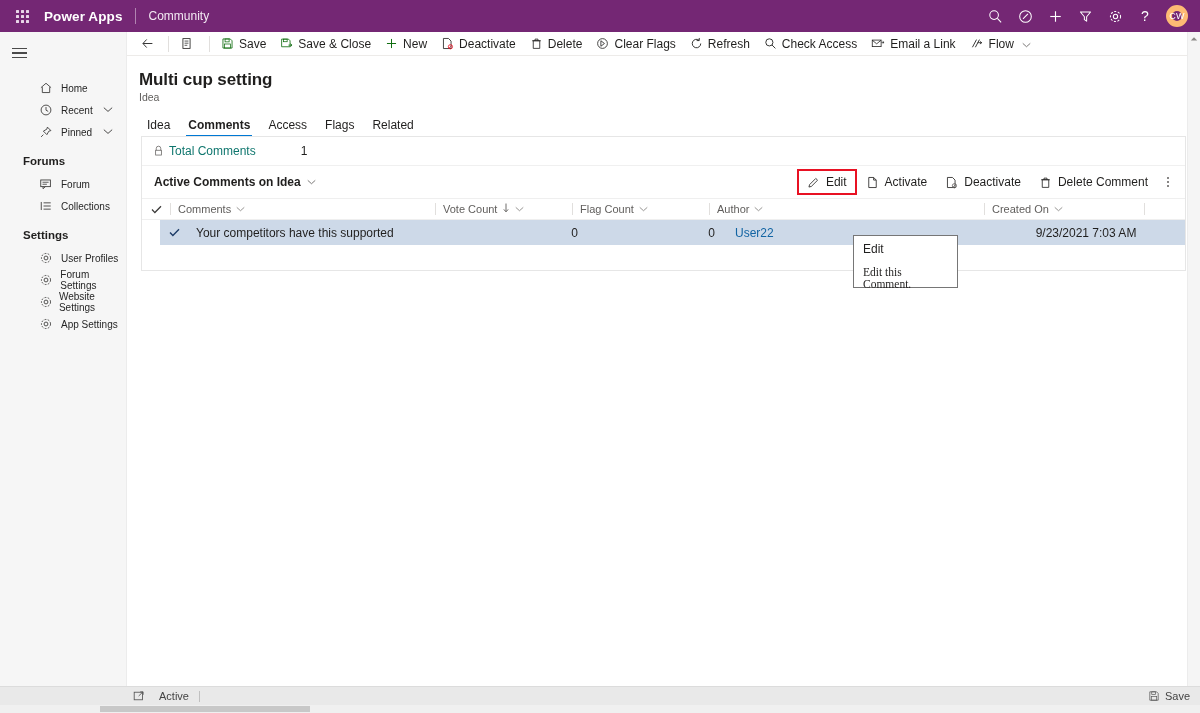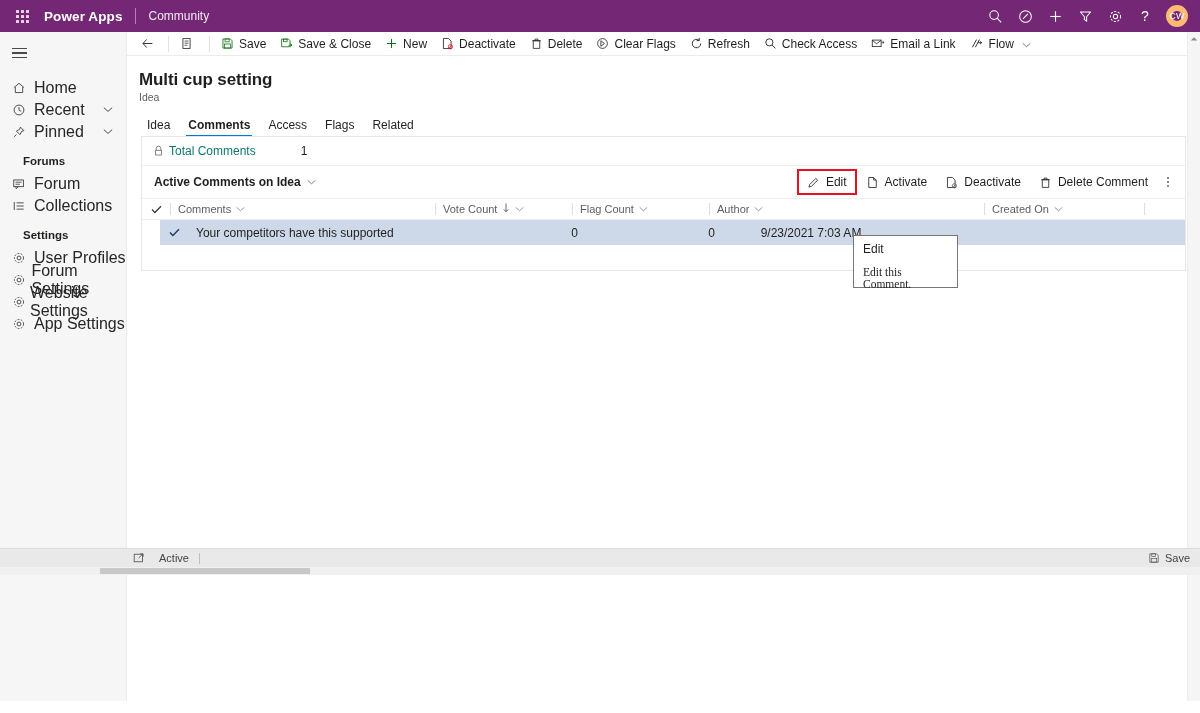--- a/index.html
+++ b/index.html
@@ -2,21 +2,21 @@
 <html><head>
 <meta charset="utf-8">
 <style>
   * { box-sizing: border-box; margin: 0; padding: 0; }
   html, body {
     width: 1200px; height: 713px;
     font-family: "Liberation Sans", sans-serif;
     font-size: 12px; color: #323130;
     background: #ffffff; overflow: hidden;
   }
-  .app { position: relative; width: 1200px; height: 575px; }
+  .app { position: relative; width: 1200px; height: 713px; }
 
   
   .topbar {
     position: absolute; top: 0; left: 0; width: 1200px; height: 32px;
     background: #742774; display: flex; align-items: center;
     color: #ffffff;
   }
   .waffle { width: 44px; height: 32px; display:flex; align-items:center; justify-content:center; }
   .waffle-grid { display: grid; grid-template-columns: repeat(3, 3px); grid-template-rows: repeat(3, 3px); gap: 2px; }
   .waffle-grid i { width: 3px; height: 3px; background: #e8d6e8; display:block; border-radius:0.5px; }
@@ -38,21 +38,21 @@
   
   .sidenav {
     position: absolute; top: 32px; left: 0; width: 127px; height: 669px;
     background: #f6f6f6; border-right: 1px solid #ececec; padding-top: 6px;
   }
   .hamburger { height: 30px; display: flex; align-items: center; padding-left: 12px; }
   .hamburger span { display:block; width: 15px; height: 1.5px; background: #4a4a4a; }
   .hamburger .bars { display: flex; flex-direction: column; gap: 3px; }
   .nav-item {
     display: flex; align-items: center; height: 22px; padding-left: 12px;
-    font-size: 16px; color: #262626; position: relative;
+    font-size: 10px; color: #262626; position: relative; margin-left: 27px;
   }
   .nav-item .ic { width: 20px; display: flex; align-items: center; color: #3b3a39; }
   .nav-item .lbl { padding-left: 2px; }
   .nav-item .chev { position: absolute; right: 13px; color: #3b3a39; font-size: 9px; }
   .nav-group {
     font-size: 11.5px; font-weight: bold; color: #201f1e;
     padding: 12px 0 6px 23px;
   }
   .nav-spacer { height: 9px; }
 
@@ -647,20 +647,21 @@
 
         <div class="grow data">
           <div class="gcell col-check check">
             <svg width="11" height="9" viewBox="0 0 12 10">
                 <path d="M1 5 L4.2 8.4 L11 1.4" fill="none" stroke="#1b3a66" stroke-width="1.5"></path>
               </svg>
           </div>
           <div class="gcell col-comments">Your competitors have this supported</div>
           <div class="gcell col-vote num-right">0</div>
           <div class="gcell col-flag num-right">0</div>
+          <div class="gcell col-author link">User22</div>
           <div class="gcell col-created date-cell">9/23/2021 7:03 AM</div>
           <div class="gcell" style="width:18px;"></div>
         </div>
       </div>
 
       <div class="tooltip">
         <div class="tt-title">Edit</div>
         <div class="tt-body">Edit this Comment.</div>
       </div>
     </div>

